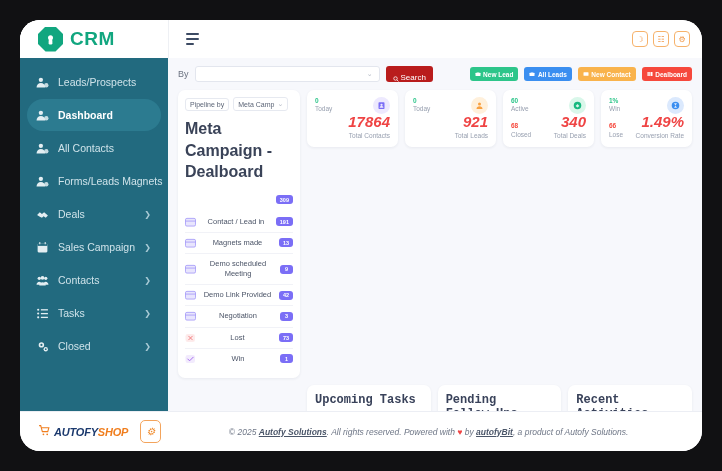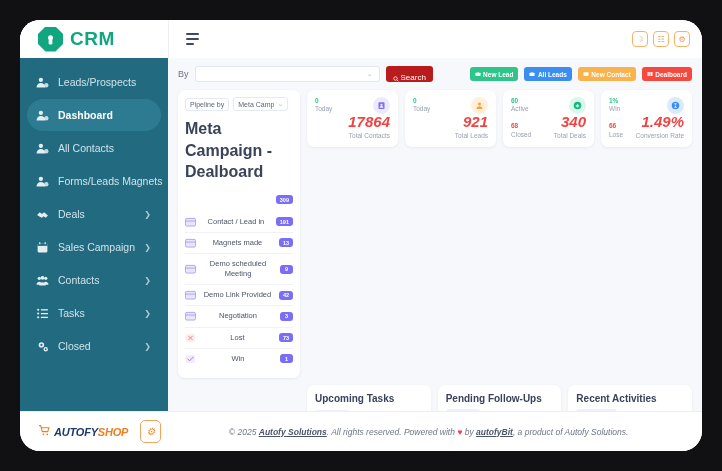--- a/index.html
+++ b/index.html
@@ -126,21 +126,21 @@
   .stat-cap { font-size: 6.5px; color: #98a0b0; margin-top: 3px; }
   
   .panels { display: flex; gap: 7px; margin-top: 7px; align-items: flex-start; }
   .panels-left-spacer { flex: 0 0 122px; }
   .panel {
     flex: 1; background: #fff; border-radius: 7px; padding: 8px;
     box-shadow: 0 1px 3px rgba(30,40,70,.07); min-width: 0;
     height: 188px; overflow: hidden;
   }
   .panel-head { display: flex; align-items: center; gap: 6px; margin-bottom: 7px; flex-wrap: wrap; }
-  .panel-title { font-size: 10px; font-weight: bold; color: #39425a; }
+  .panel-title { font-size: 12px; font-weight: bold; color: #39425a; font-family: Liberation Mono, monospace; }
   .viewall {
     font-size: 6.5px; color: #7b6ef6; background: #f0effe; border-radius: 3px;
     padding: 2.5px 6px; cursor: pointer; white-space: nowrap;
   }
   
   .footer {
     height: 40px; flex: 0 0 40px; background: #fff; border-top: 1px solid #eceef4;
     display: flex; align-items: center; padding: 0 18px; gap: 12px; font-style: italic;
   }
   .shop-logo { display: flex; align-items: center; gap: 3px; }

